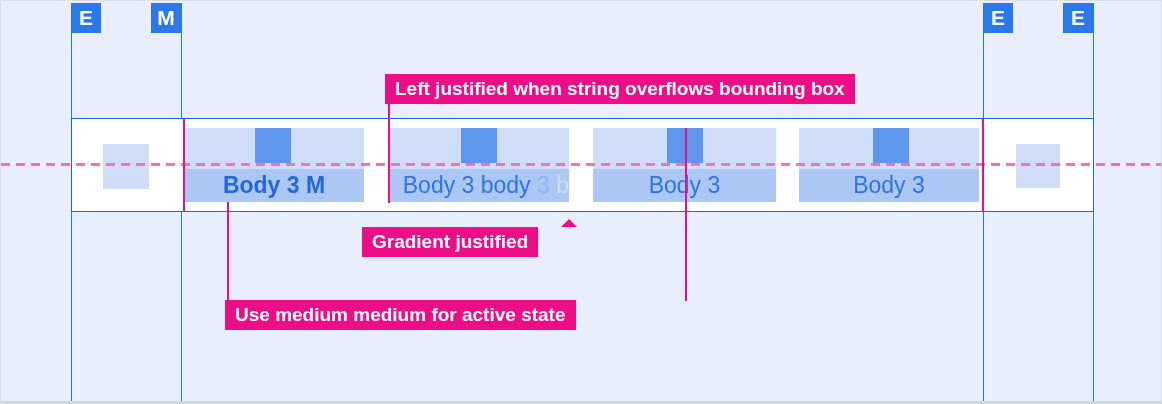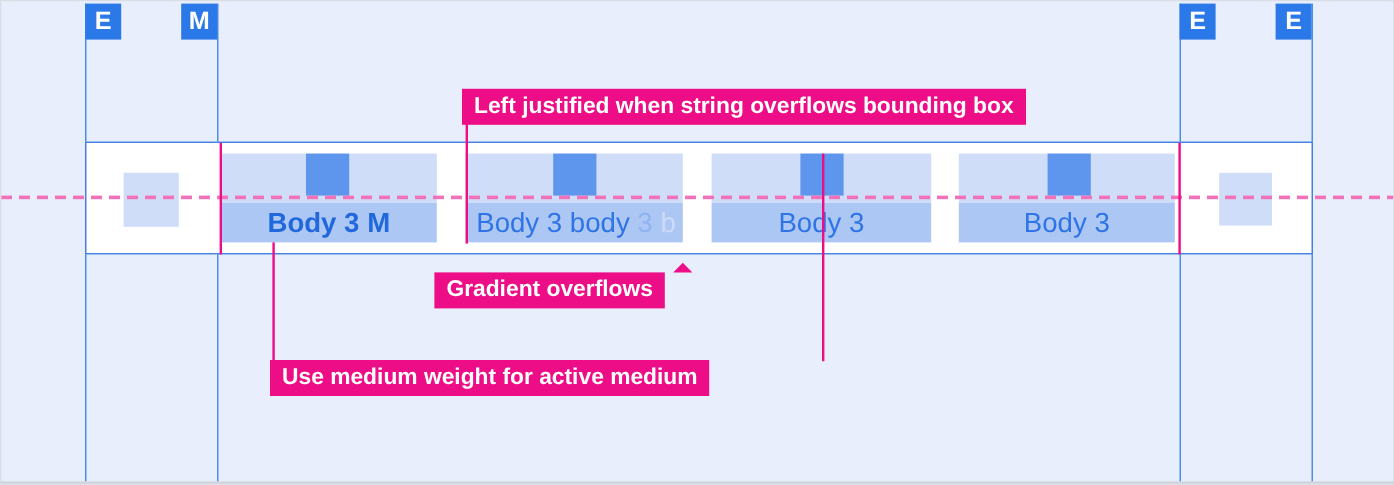--- a/index.html
+++ b/index.html
@@ -19,21 +19,21 @@
   }
   .ph-square{position:absolute;background:#CFDDF9;z-index:3;}
   .tab{position:absolute;top:117px;height:106px;z-index:3;}
   .icon-area{position:absolute;left:0;top:10px;width:100%;height:41px;background:#CFDDF9;}
   .icon-square{position:absolute;top:10px;width:36px;height:35px;background:#5E96EE;}
   .label-area{
     position:absolute;left:0;top:51px;width:100%;height:33px;background:#ADC7F4;
     font-size:23px;line-height:33px;color:#2E74E6;text-align:center;white-space:nowrap;overflow:hidden;
   }
   .label-area.active{font-weight:bold;color:#2268DD;}
-  .label-area.truncate{text-align:center;padding-left:3px;}
+  .label-area.truncate{text-align:right;padding-left:3px;}
   .pre{white-space:pre;}
   .fade-mid{color:#8FB3F2;}
   .fade-end{color:#CDDBF9;}
   .baseline{
     position:absolute;left:0;top:162px;width:1162px;height:3px;z-index:5;
     background:repeating-linear-gradient(90deg,#F172B8 0 9px,rgba(0,0,0,0) 9px 15px);
   }
   .pinkline{position:absolute;width:2px;background:#ED0D86;z-index:6;}
   .ann{
     position:absolute;background:#ED0D86;color:#fff;font-weight:bold;font-size:19px;
@@ -93,17 +93,17 @@
 
   <div class="pinkline" style="left:182px;top:118px;height:93px"></div>
   <div class="pinkline" style="left:981px;top:118px;height:93px"></div>
 
   <div class="pinkline" style="left:387px;top:100px;height:102px"></div>
   <div class="pinkline" style="left:226px;top:201px;height:99px"></div>
   <div class="pinkline" style="left:684px;top:127px;height:173px"></div>
 
   <div class="ann" style="left:384px;top:73px">Left justified when string overflows bounding box</div>
   <div class="ann" style="left:361px;top:226px">
-    <div class="caret" style="left:199px"></div><span>Gradient overflows</span>
+    <div class="caret" style="left:199px"></div><span>Gradient justified</span>
   </div>
-  <div class="ann" style="left:224px;top:299px">Use medium weight for active medium</div>
+  <div class="ann" style="left:224px;top:299px">Use medium medium for active state</div>
 
 </div>
 
 </body></html>

